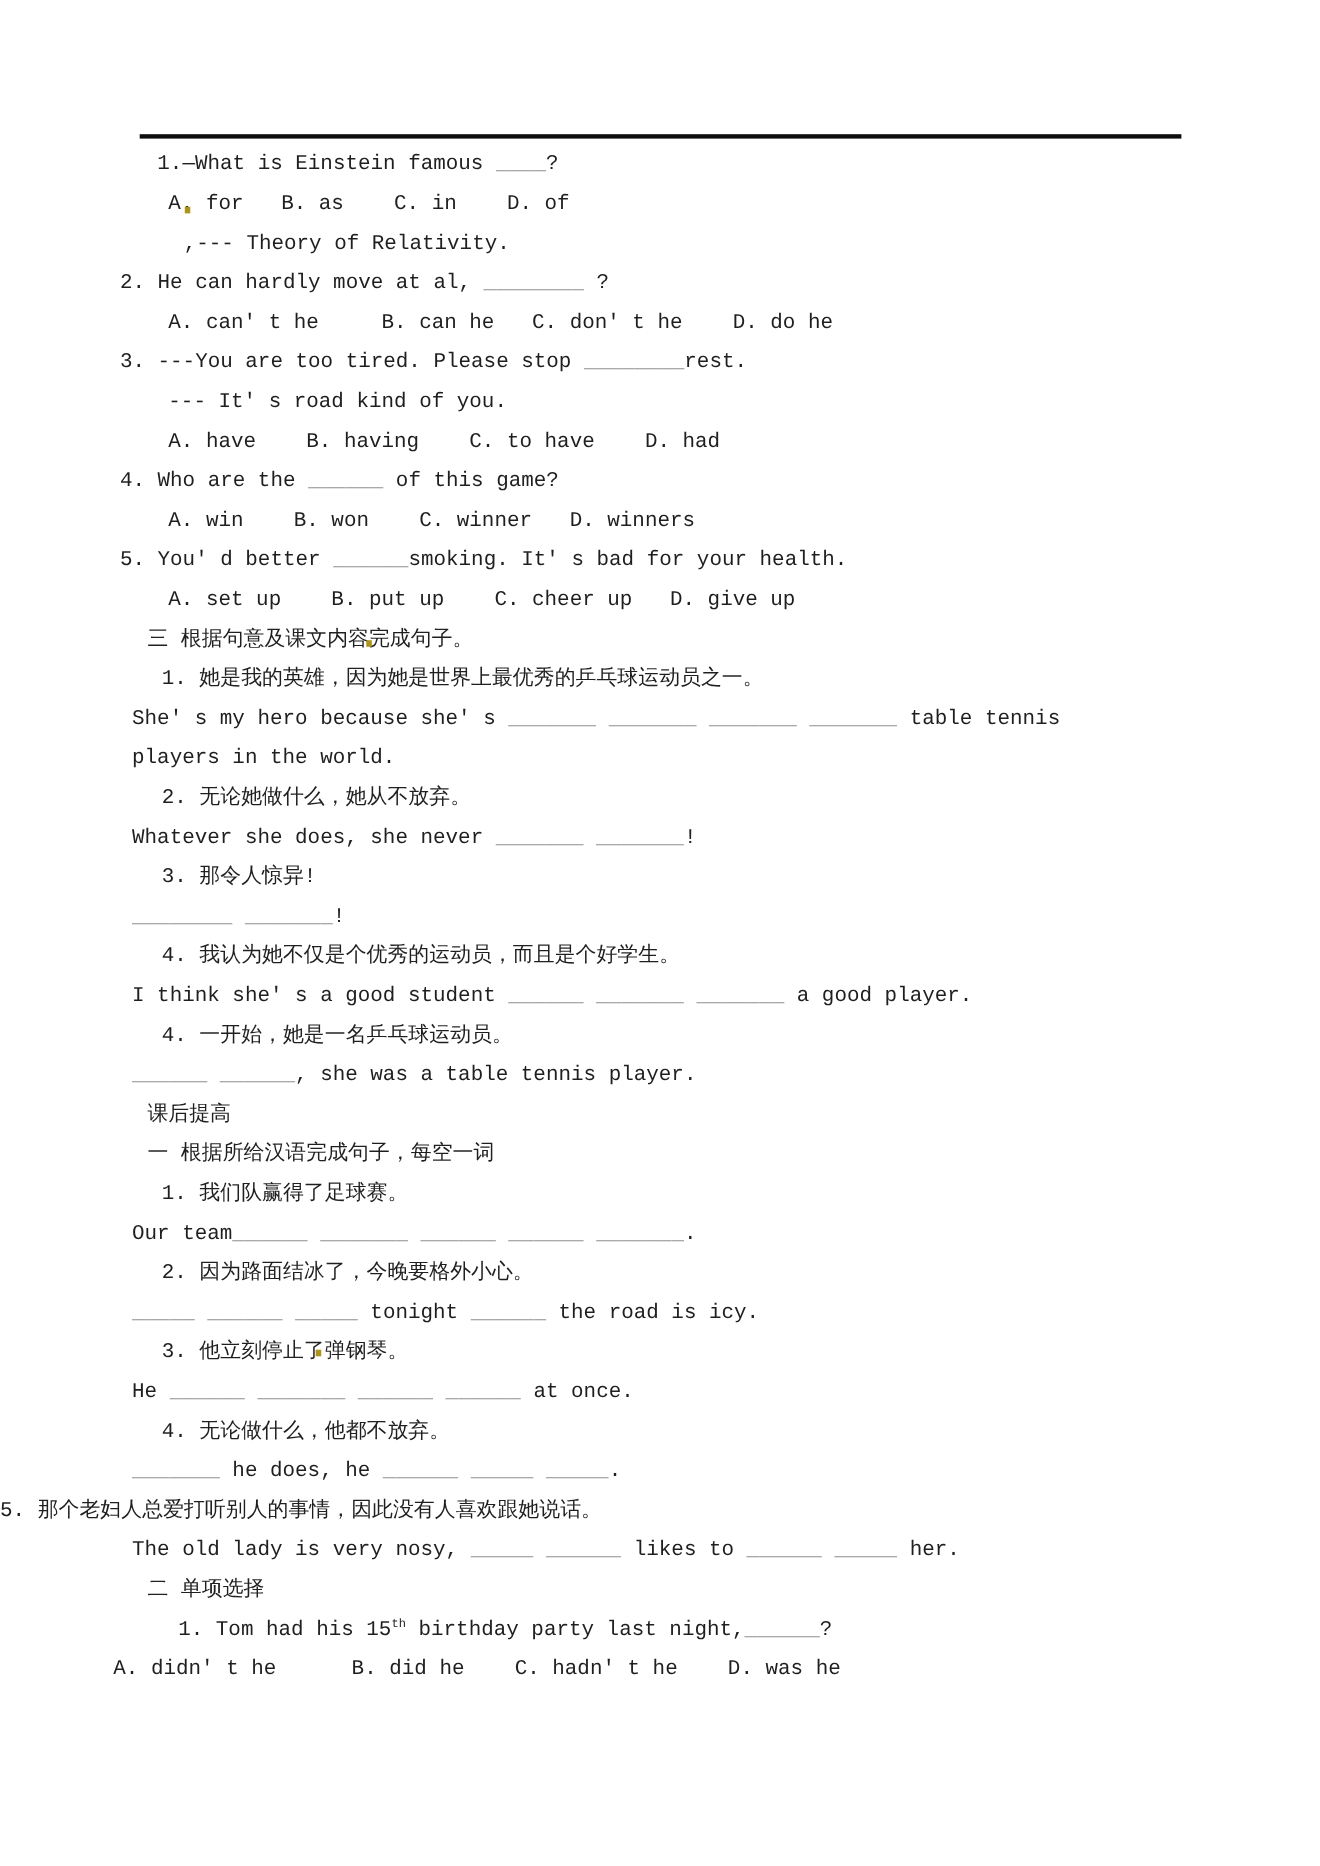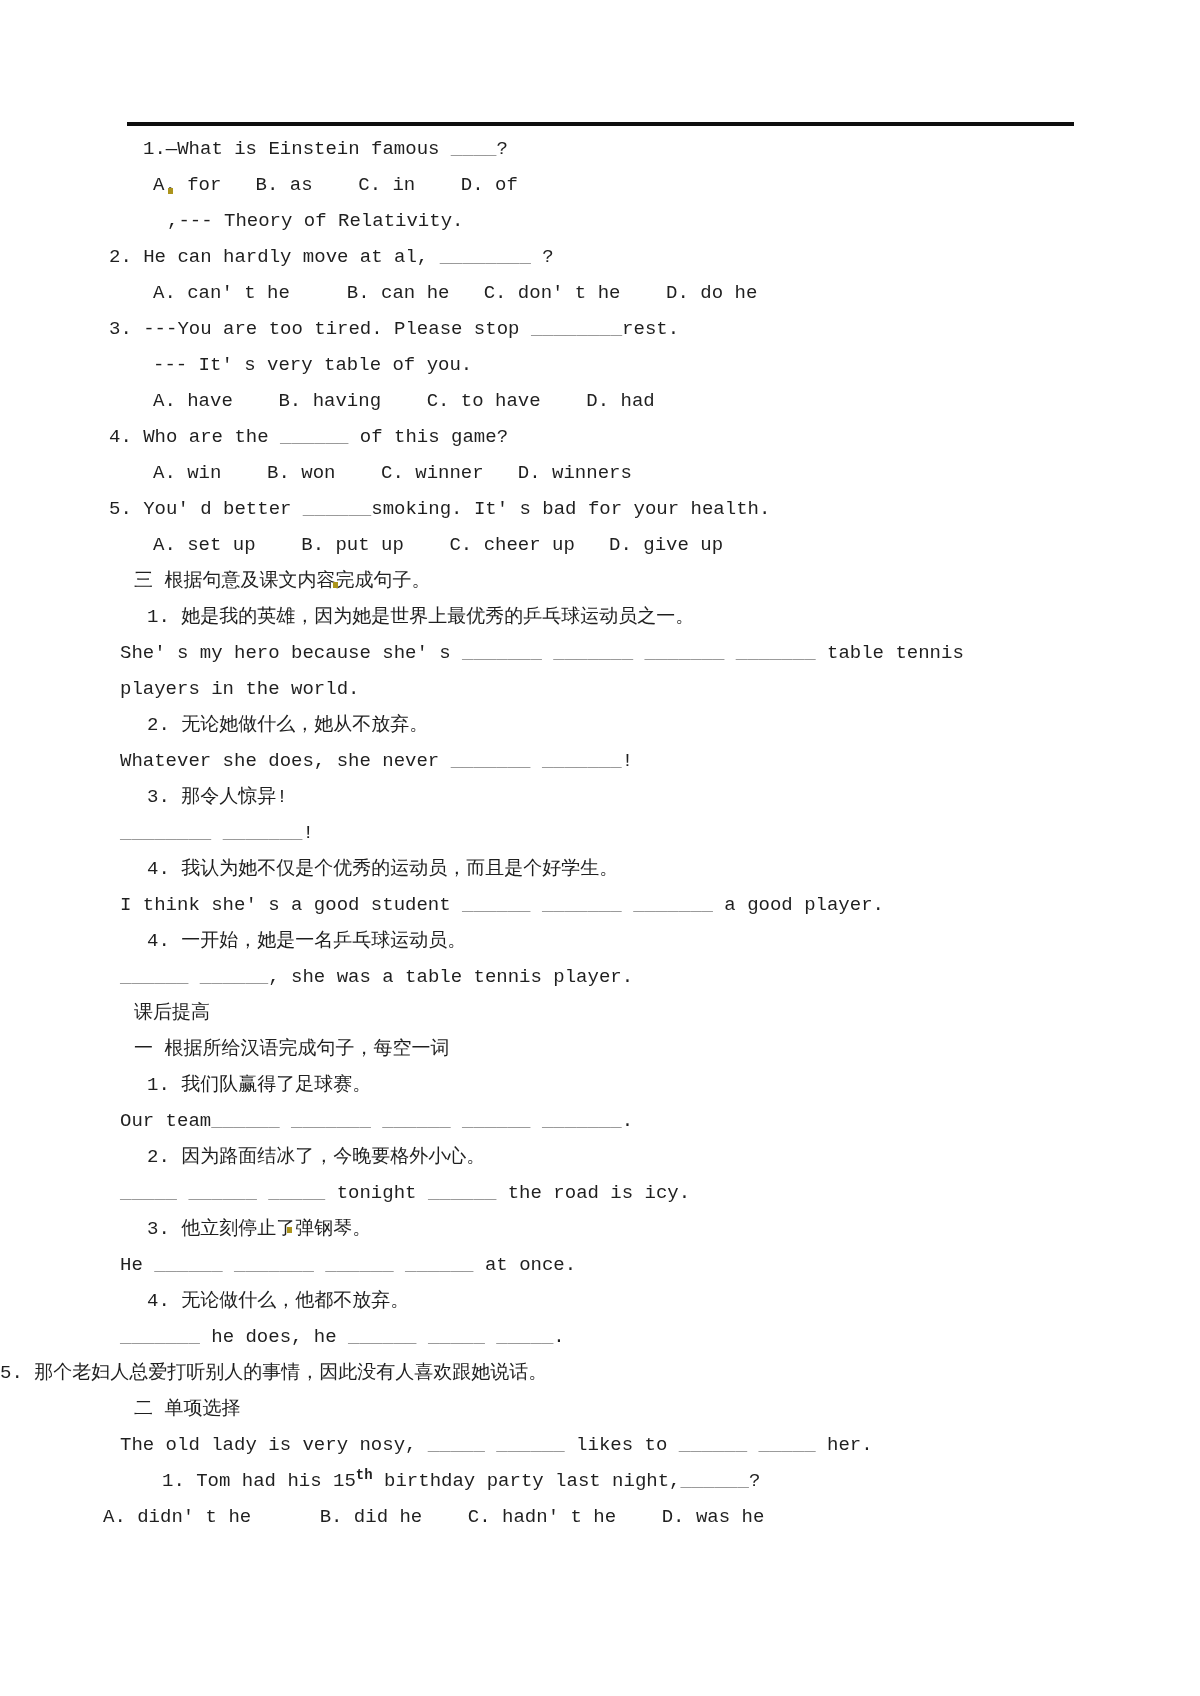--- a/index.html
+++ b/index.html
@@ -17,21 +17,21 @@
     width:947px;height:4px;
     background:#0e0e0e;
   }
   #doc{position:absolute;left:0;top:131px;right:0;}
   .line{
     white-space:pre;
     font-size:19px;
     line-height:36px;
     height:36px;
   }
-  .line sup{font-size:14px;line-height:0;font-weight:bold;}
+  .line sup{font-size:11px;line-height:0;}
   
   .bl{color:#8f8f8f;}
   
   .sec  {padding-left:134px;}
   .item {padding-left:109px;}
   .item1{padding-left:143px;}
   .opt  {padding-left:153px;}
   .dlg  {padding-left:167px;}
   .sub  {padding-left:147px;}
   .subI {}
@@ -45,21 +45,21 @@
 
 <div class="page">
   <div class="rule"></div>
   <div id="doc" style="color: rgb(31, 31, 31);">
       <div class="line item1">1.—What is Einstein famous <span class="bl">____</span>?</div>
       <div class="line opt">A. for   B. as    C. in    D. of</div>
       <div class="line dlg">,--- Theory of Relativity.</div>
       <div class="line item">2. He can hardly move at al, <span class="bl">________</span> ?</div>
       <div class="line opt">A. can' t he     B. can he   C. don' t he    D. do he</div>
       <div class="line item">3. ---You are too tired. Please stop <span class="bl">________</span>rest.</div>
-      <div class="line opt">--- It' s very table of you.</div>
+      <div class="line opt">--- It' s road kind of you.</div>
       <div class="line opt">A. have    B. having    C. to have    D. had</div>
       <div class="line item">4. Who are the <span class="bl">______</span> of this game?</div>
       <div class="line opt">A. win    B. won    C. winner   D. winners</div>
       <div class="line item">5. You' d better <span class="bl">______</span>smoking. It' s bad for your health.</div>
       <div class="line opt">A. set up    B. put up    C. cheer up   D. give up</div>
       <div class="line sec">三 根据句意及课文内容完成句子。</div>
       <div class="line sub">1. 她是我的英雄，因为她是世界上最优秀的乒乓球运动员之一。</div>
       <div class="line cont">She' s my hero because she' s <span class="bl">_______</span> <span class="bl">_______</span> <span class="bl">_______</span> <span class="bl">_______</span> table tennis</div>
       <div class="line cont">players in the world.</div>
       <div class="line sub">2. 无论她做什么，她从不放弃。</div>
@@ -74,22 +74,22 @@
       <div class="line sec">一 根据所给汉语完成句子，每空一词</div>
       <div class="line sub">1. 我们队赢得了足球赛。</div>
       <div class="line cont">Our team<span class="bl">______</span> <span class="bl">_______</span> <span class="bl">______</span> <span class="bl">______</span> <span class="bl">_______</span>.</div>
       <div class="line sub">2. 因为路面结冰了，今晚要格外小心。</div>
       <div class="line cont"><span class="bl">_____</span> <span class="bl">______</span> <span class="bl">_____</span> tonight <span class="bl">______</span> the road is icy.</div>
       <div class="line sub">3. 他立刻停止了弹钢琴。</div>
       <div class="line cont">He <span class="bl">______</span> <span class="bl">_______</span> <span class="bl">______</span> <span class="bl">______</span> at once.</div>
       <div class="line sub">4. 无论做什么，他都不放弃。</div>
       <div class="line cont"><span class="bl">_______</span> he does, he <span class="bl">______</span> <span class="bl">_____</span> <span class="bl">_____</span>.</div>
       <div class="line subI">5. 那个老妇人总爱打听别人的事情，因此没有人喜欢跟她说话。</div>
+      <div class="line cont">The old lady is very nosy, <span class="bl">_____</span> <span class="bl">______</span> likes to <span class="bl">______</span> <span class="bl">_____</span> her.</div>
       <div class="line sec">二 单项选择</div>
-      <div class="line cont">The old lady is very nosy, <span class="bl">_____</span> <span class="bl">______</span> likes to <span class="bl">______</span> <span class="bl">_____</span> her.</div>
       <div class="line numT"><span>1. Tom had his 15</span><sup>th</sup><span> birthday party last night,<span class="bl">______</span>?</span></div>
       <div class="line optT">A. didn' t he      B. did he    C. hadn' t he    D. was he</div>
     </div>
   <div id="artifacts">
       <div class="dot" style="left: 168px; top: 188px; background: rgb(172, 148, 28);"></div>
       <div class="dot" style="left: 333px; top: 582px; background: rgb(172, 148, 28);"></div>
       <div class="dot" style="left: 287px; top: 1227px; background: rgb(172, 148, 28);"></div>
     </div>
 </div>
 

